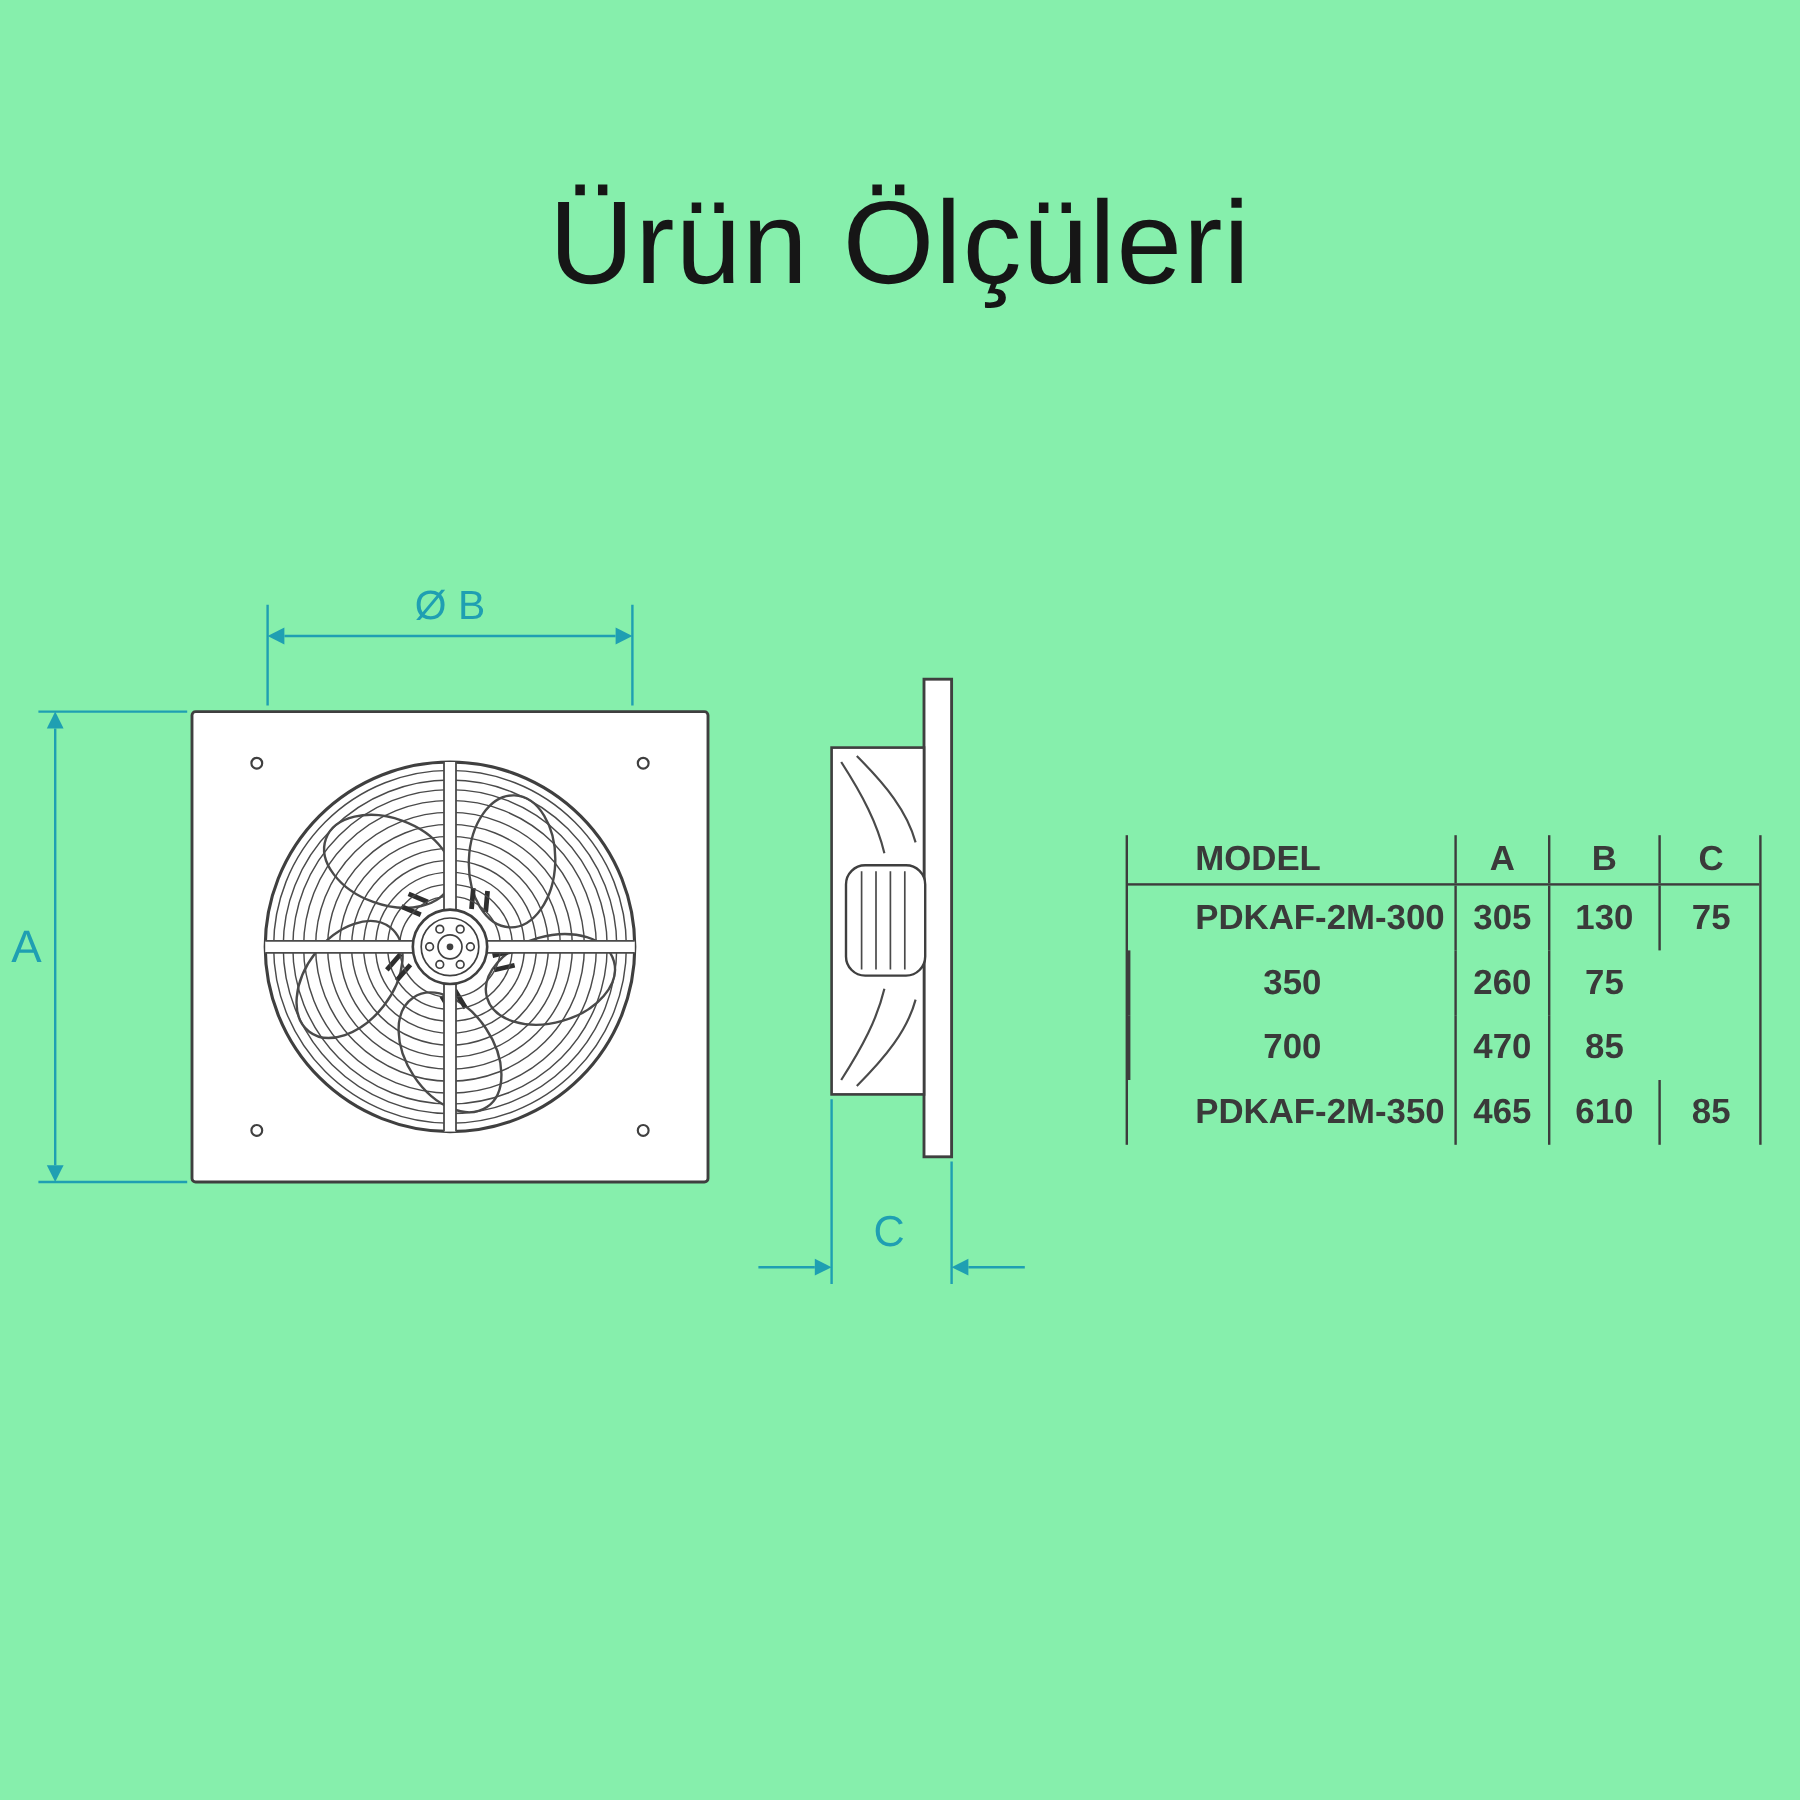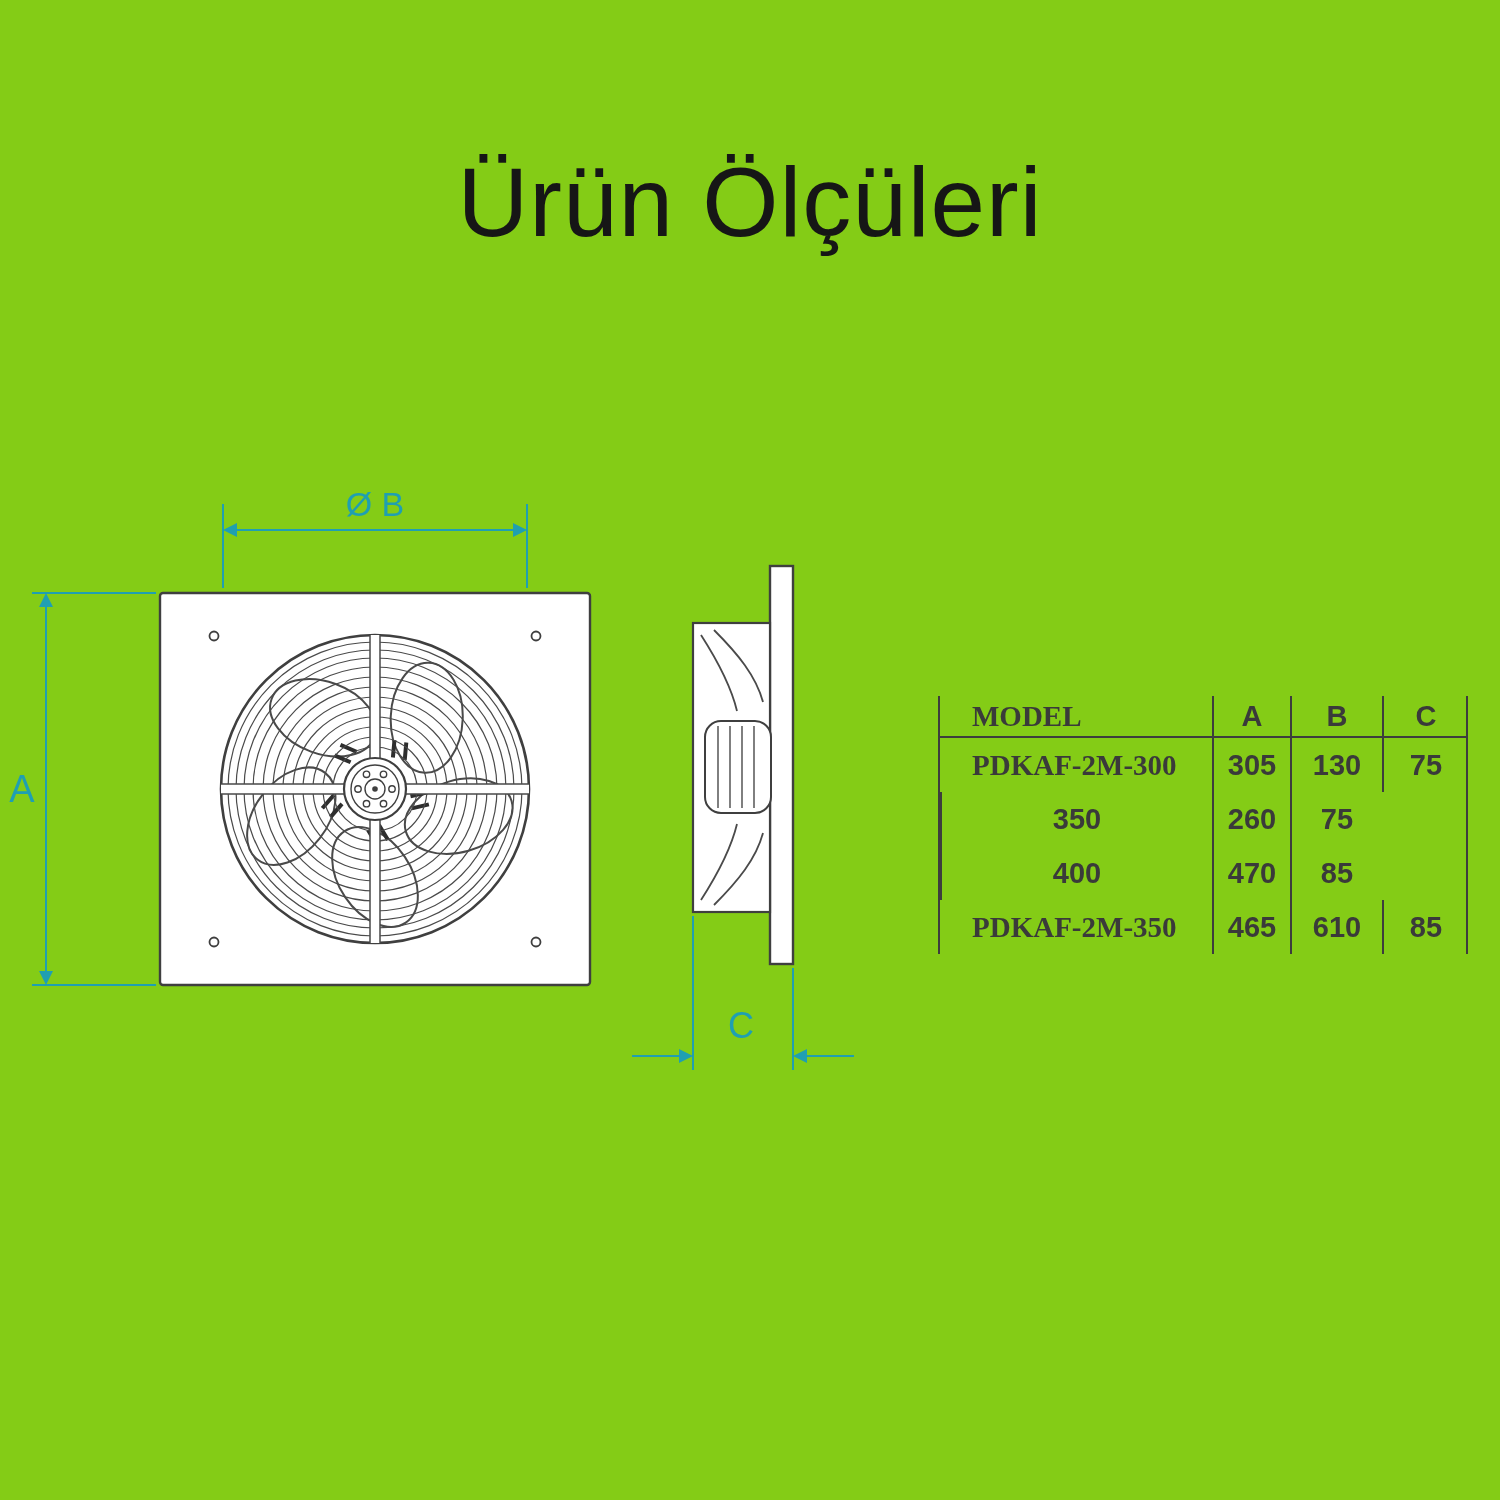--- a/index.html
+++ b/index.html
@@ -1,21 +1,21 @@
 <!DOCTYPE html>
 <html><head>
 <meta charset="utf-8">
 <style>
   * { margin:0; padding:0; box-sizing:border-box; }
   html,body { background:#ffffff; }
   body {
     width:1500px; height:1500px; position:relative; overflow:hidden;
     font-family:"Liberation Sans", sans-serif;
   }
-  .canvas { position:absolute; inset:0; background:#84cc16; }
+  .canvas { position:absolute; inset:0; background:#86efac; }
 
   .page-title {
     position:absolute; top:146px; left:0; width:100%;
     text-align:center; font-size:98px; font-weight:400;
     color:#161616; letter-spacing:1px;
   }
 
   .drawing { position:absolute; left:0; top:440px; }
 
   svg text.dim-label {
@@ -31,21 +31,21 @@
   }
   .trow {
     display:grid; grid-template-columns:272px 78px 92px 86px;
     align-items:stretch; height:54px;
   }
   .trow.header { height:42px; border-bottom:2px solid #3d3d3d; }
   .cell {
     display:flex; align-items:center; justify-content:center;
     white-space:nowrap;
   }
-  .cell.model { justify-content:flex-start; padding-left:32px;font-family:Liberation Serif, serif; }
+  .cell.model { justify-content:flex-start; padding-left:56px; }
   .cell.sep { border-left:2px solid #3d3d3d; }
 </style>
 </head>
 <body>
 
 <div class="canvas">
 
   <h1 class="page-title">Ürün Ölçüleri</h1>
 
   <svg class="drawing" width="900" height="680" viewBox="0 0 900 680">
@@ -186,21 +186,21 @@
       <div class="cell sep">75</div>
     </div>
 
     <div class="trow">
       <div class="cell sep">350</div>
       <div class="cell sep">260</div>
       <div class="cell sep">75</div>
     </div>
 
     <div class="trow">
-      <div class="cell sep">400</div>
+      <div class="cell sep">700</div>
       <div class="cell sep">470</div>
       <div class="cell sep">85</div>
     </div>
 
     <div class="trow">
       <div class="cell model">PDKAF-2M-350</div>
       <div class="cell sep">465</div>
       <div class="cell sep">610</div>
       <div class="cell sep">85</div>
     </div>

